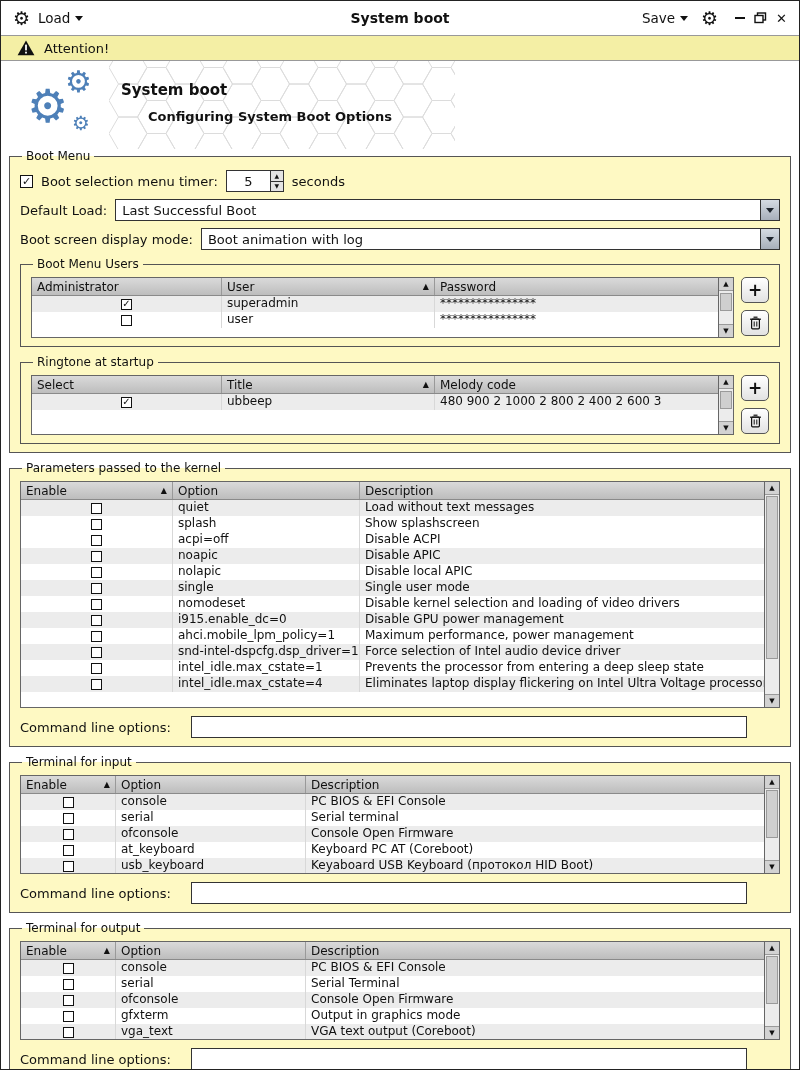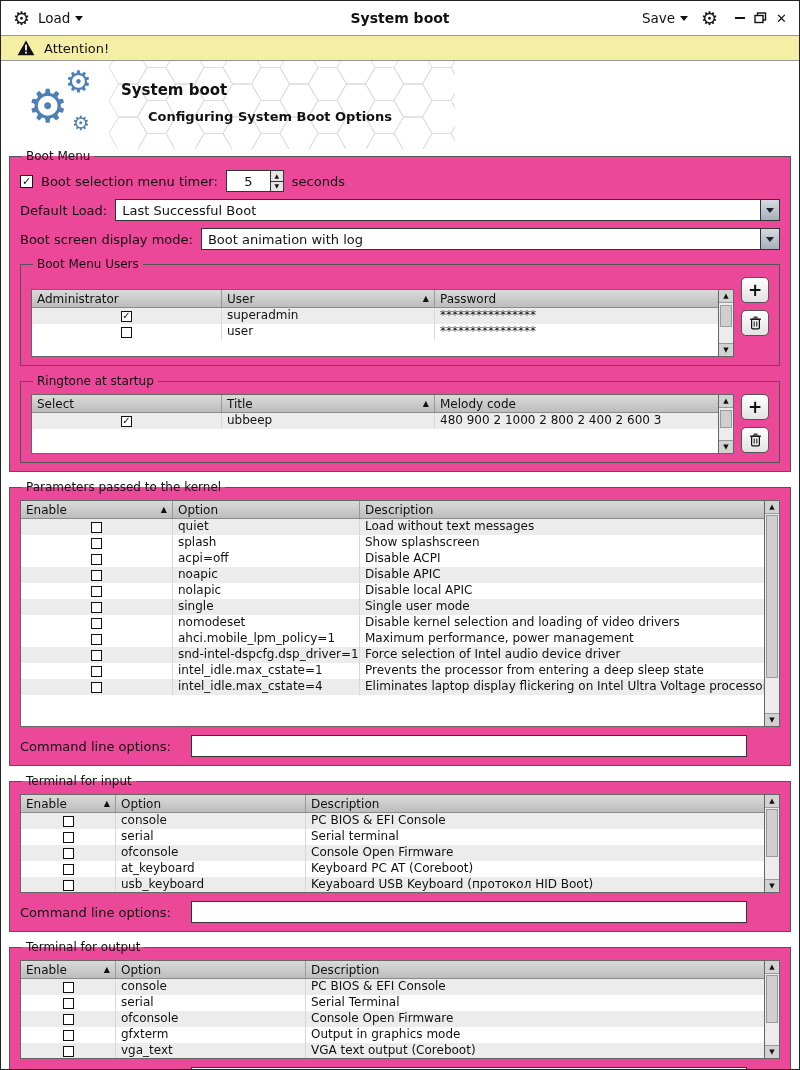--- a/index.html
+++ b/index.html
@@ -29,21 +29,21 @@
   .appicon{position:absolute;left:24px;top:4px;width:84px;height:80px;color:#4e80b8;}
   .appicon .g{position:absolute;line-height:1;}
   .g1{font-size:46px;left:2px;top:18px;}
   .g2{font-size:30px;left:40px;top:2px;}
   .g3{font-size:20px;left:47px;top:48px;}
   .apptitle{position:absolute;left:120px;top:20px;font-weight:bold;font-size:15px;}
   .appsub{position:absolute;left:120px;top:48px;font-weight:bold;font-size:13px;margin-left:27px;}
 
   
   .content{padding:0 8px;}
-  fieldset{border:1px solid #555;padding:1px 10px 8px;margin-bottom:8px;background:#ec4899;}
+  fieldset{border:1px solid #555;padding:1px 10px 8px;margin-bottom:8px;background:#fef9c3;}
   legend{font-size:12px;padding:0 4px;margin-left:2px;}
   .frow{display:flex;align-items:center;gap:8px;margin:6px 0 7px;font-size:13px;}
 
   .cb{width:13px;height:13px;border:1.5px solid #111;background:#fff;display:inline-flex;
       align-items:center;justify-content:center;font-size:11px;font-weight:bold;line-height:1;flex:none;}
   .cb.sm{width:11px;height:11px;font-size:10px;border-width:1.3px;}
 
   .spin{display:flex;width:58px;height:22px;border:1px solid #333;background:#fff;flex:none;}
   .spin-val{flex:1;display:flex;align-items:center;justify-content:center;font-size:13px;}
   .spin-btns{width:13px;border-left:1px solid #333;display:flex;flex-direction:column;}
@@ -226,21 +226,21 @@
         <span class="combo-val">Boot animation with log</span>
         <span class="combo-btn">
           <span class="caret"></span>
         </span>
       </span>
     </div>
 
     <fieldset style="margin:2px 0 8px;">
       <legend>Boot Menu Users</legend>
       <div class="twrap">
-        <div class="tbl" style="height:68px;margin-top:12px;">
+        <div class="tbl" style="height:61px;">
           <div class="tgrid">
               <div class="trow thead" style="grid-template-columns: 190px 213px 1fr;">
                 <div class="hcell">
                   <span class="hlabel">Administrator</span>
                 </div>
                 <div class="hcell">
                   <span class="hlabel">User</span>
                   <span class="sort">▲</span>
                 </div>
                 <div class="hcell">
@@ -400,20 +400,27 @@
                 <div class="cell txt">single</div>
                 <div class="cell txt">Single user mode</div>
               </div>
               <div class="trow brow alt2" style="grid-template-columns: 152px 187px 1fr;">
                 <div class="cell cbcell">
                   <span class="cb sm"></span>
                 </div>
                 <div class="cell txt">nomodeset</div>
                 <div class="cell txt">Disable kernel selection and loading of video drivers</div>
               </div>
+              <div class="trow brow alt1" style="grid-template-columns: 152px 187px 1fr;">
+                <div class="cell cbcell">
+                  <span class="cb sm"></span>
+                </div>
+                <div class="cell txt">i915.enable_dc=0</div>
+                <div class="cell txt">Disable GPU power management</div>
+              </div>
               <div class="trow brow alt2" style="grid-template-columns: 152px 187px 1fr;">
                 <div class="cell cbcell">
                   <span class="cb sm"></span>
                 </div>
                 <div class="cell txt">ahci.mobile_lpm_policy=1</div>
                 <div class="cell txt">Maximum performance, power management</div>
               </div>
               <div class="trow brow alt1" style="grid-template-columns: 152px 187px 1fr;">
                 <div class="cell cbcell">
                   <span class="cb sm"></span>

